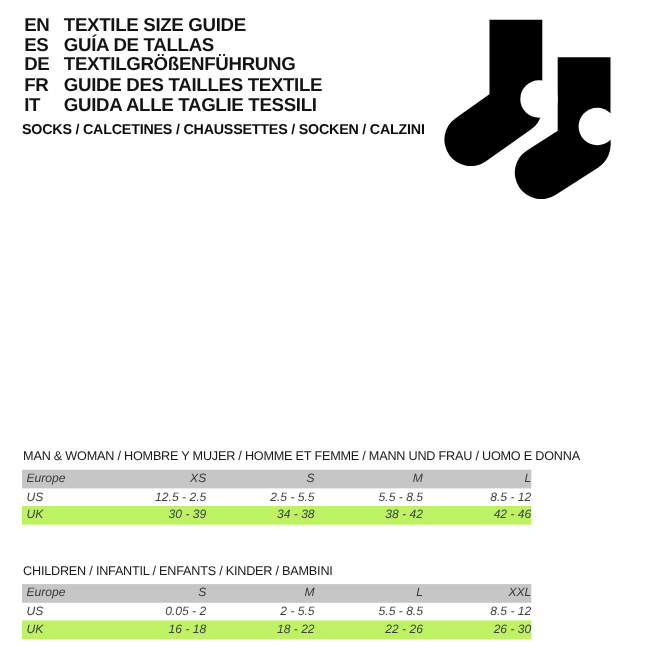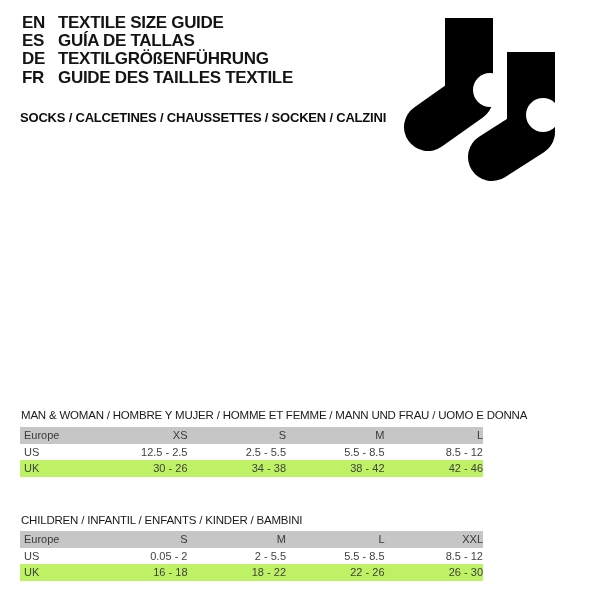--- a/index.html
+++ b/index.html
@@ -46,21 +46,21 @@
   .title-man-woman { top:409px; }
   .title-children  { top:514px; }
 
   .size-table {
     position:absolute; left:20px; width:463px;
     font-size:11px; color:#3f3f3f;
   }
   .table-man-woman { top:427px; }
   .table-children  { top:531px; }
 
-  .t-row { display:flex; height:16.6px; align-items:center; }
+  .t-row { display:flex; height:16.6px; align-items:center;font-style:italic; }
   .t-row.head { background:#c6c6c6; color:#3a3a3a; }
   .t-row.alt  { background:#bef264; }
   .c0 { width:69px; flex:0 0 69px; padding-left:4px; text-align:left; }
   .c  { width:98.5px; flex:0 0 98.5px; text-align:right; }
 </style>
 </head>
 <body>
 
 <ul class="lang-list">
   <li class="lang-row">
@@ -71,20 +71,24 @@
     <span class="lang-code">ES</span>
     <span class="lang-label">GUÍA DE TALLAS</span>
   </li>
   <li class="lang-row">
     <span class="lang-code">DE</span>
     <span class="lang-label">TEXTILGRÖßENFÜHRUNG</span>
   </li>
   <li class="lang-row">
     <span class="lang-code">FR</span>
     <span class="lang-label">GUIDE DES TAILLES TEXTILE</span>
+  </li>
+  <li class="lang-row">
+    <span class="lang-code">IT</span>
+    <span class="lang-label">GUIDA ALLE TAGLIE TESSILI</span>
   </li>
 </ul>
 
 <div class="category-line">SOCKS / CALCETINES / CHAUSSETTES / SOCKEN / CALZINI</div>
 
 <svg class="sock-icon" viewBox="0 0 160 175" aria-hidden="true">
 
   <g>
     <path d="M131 42 L131 122" stroke="#000" stroke-width="48" stroke-linecap="butt" fill="none"></path>
     <path d="M131 122 L92 147" stroke="#000" stroke-width="48" stroke-linecap="round" fill="none"></path>
@@ -111,21 +115,21 @@
   </div>
   <div class="t-row">
     <span class="c0">US</span>
     <span class="c">12.5 - 2.5</span>
     <span class="c">2.5 - 5.5</span>
     <span class="c">5.5 - 8.5</span>
     <span class="c">8.5 - 12</span>
   </div>
   <div class="t-row alt">
     <span class="c0">UK</span>
-    <span class="c">30 - 26</span>
+    <span class="c">30 - 39</span>
     <span class="c">34 - 38</span>
     <span class="c">38 - 42</span>
     <span class="c">42 - 46</span>
   </div>
 </div>
 
 <div class="table-title title-children">CHILDREN / INFANTIL / ENFANTS / KINDER / BAMBINI</div>
 <div class="size-table table-children">
   <div class="t-row head">
     <span class="c0">Europe</span>

